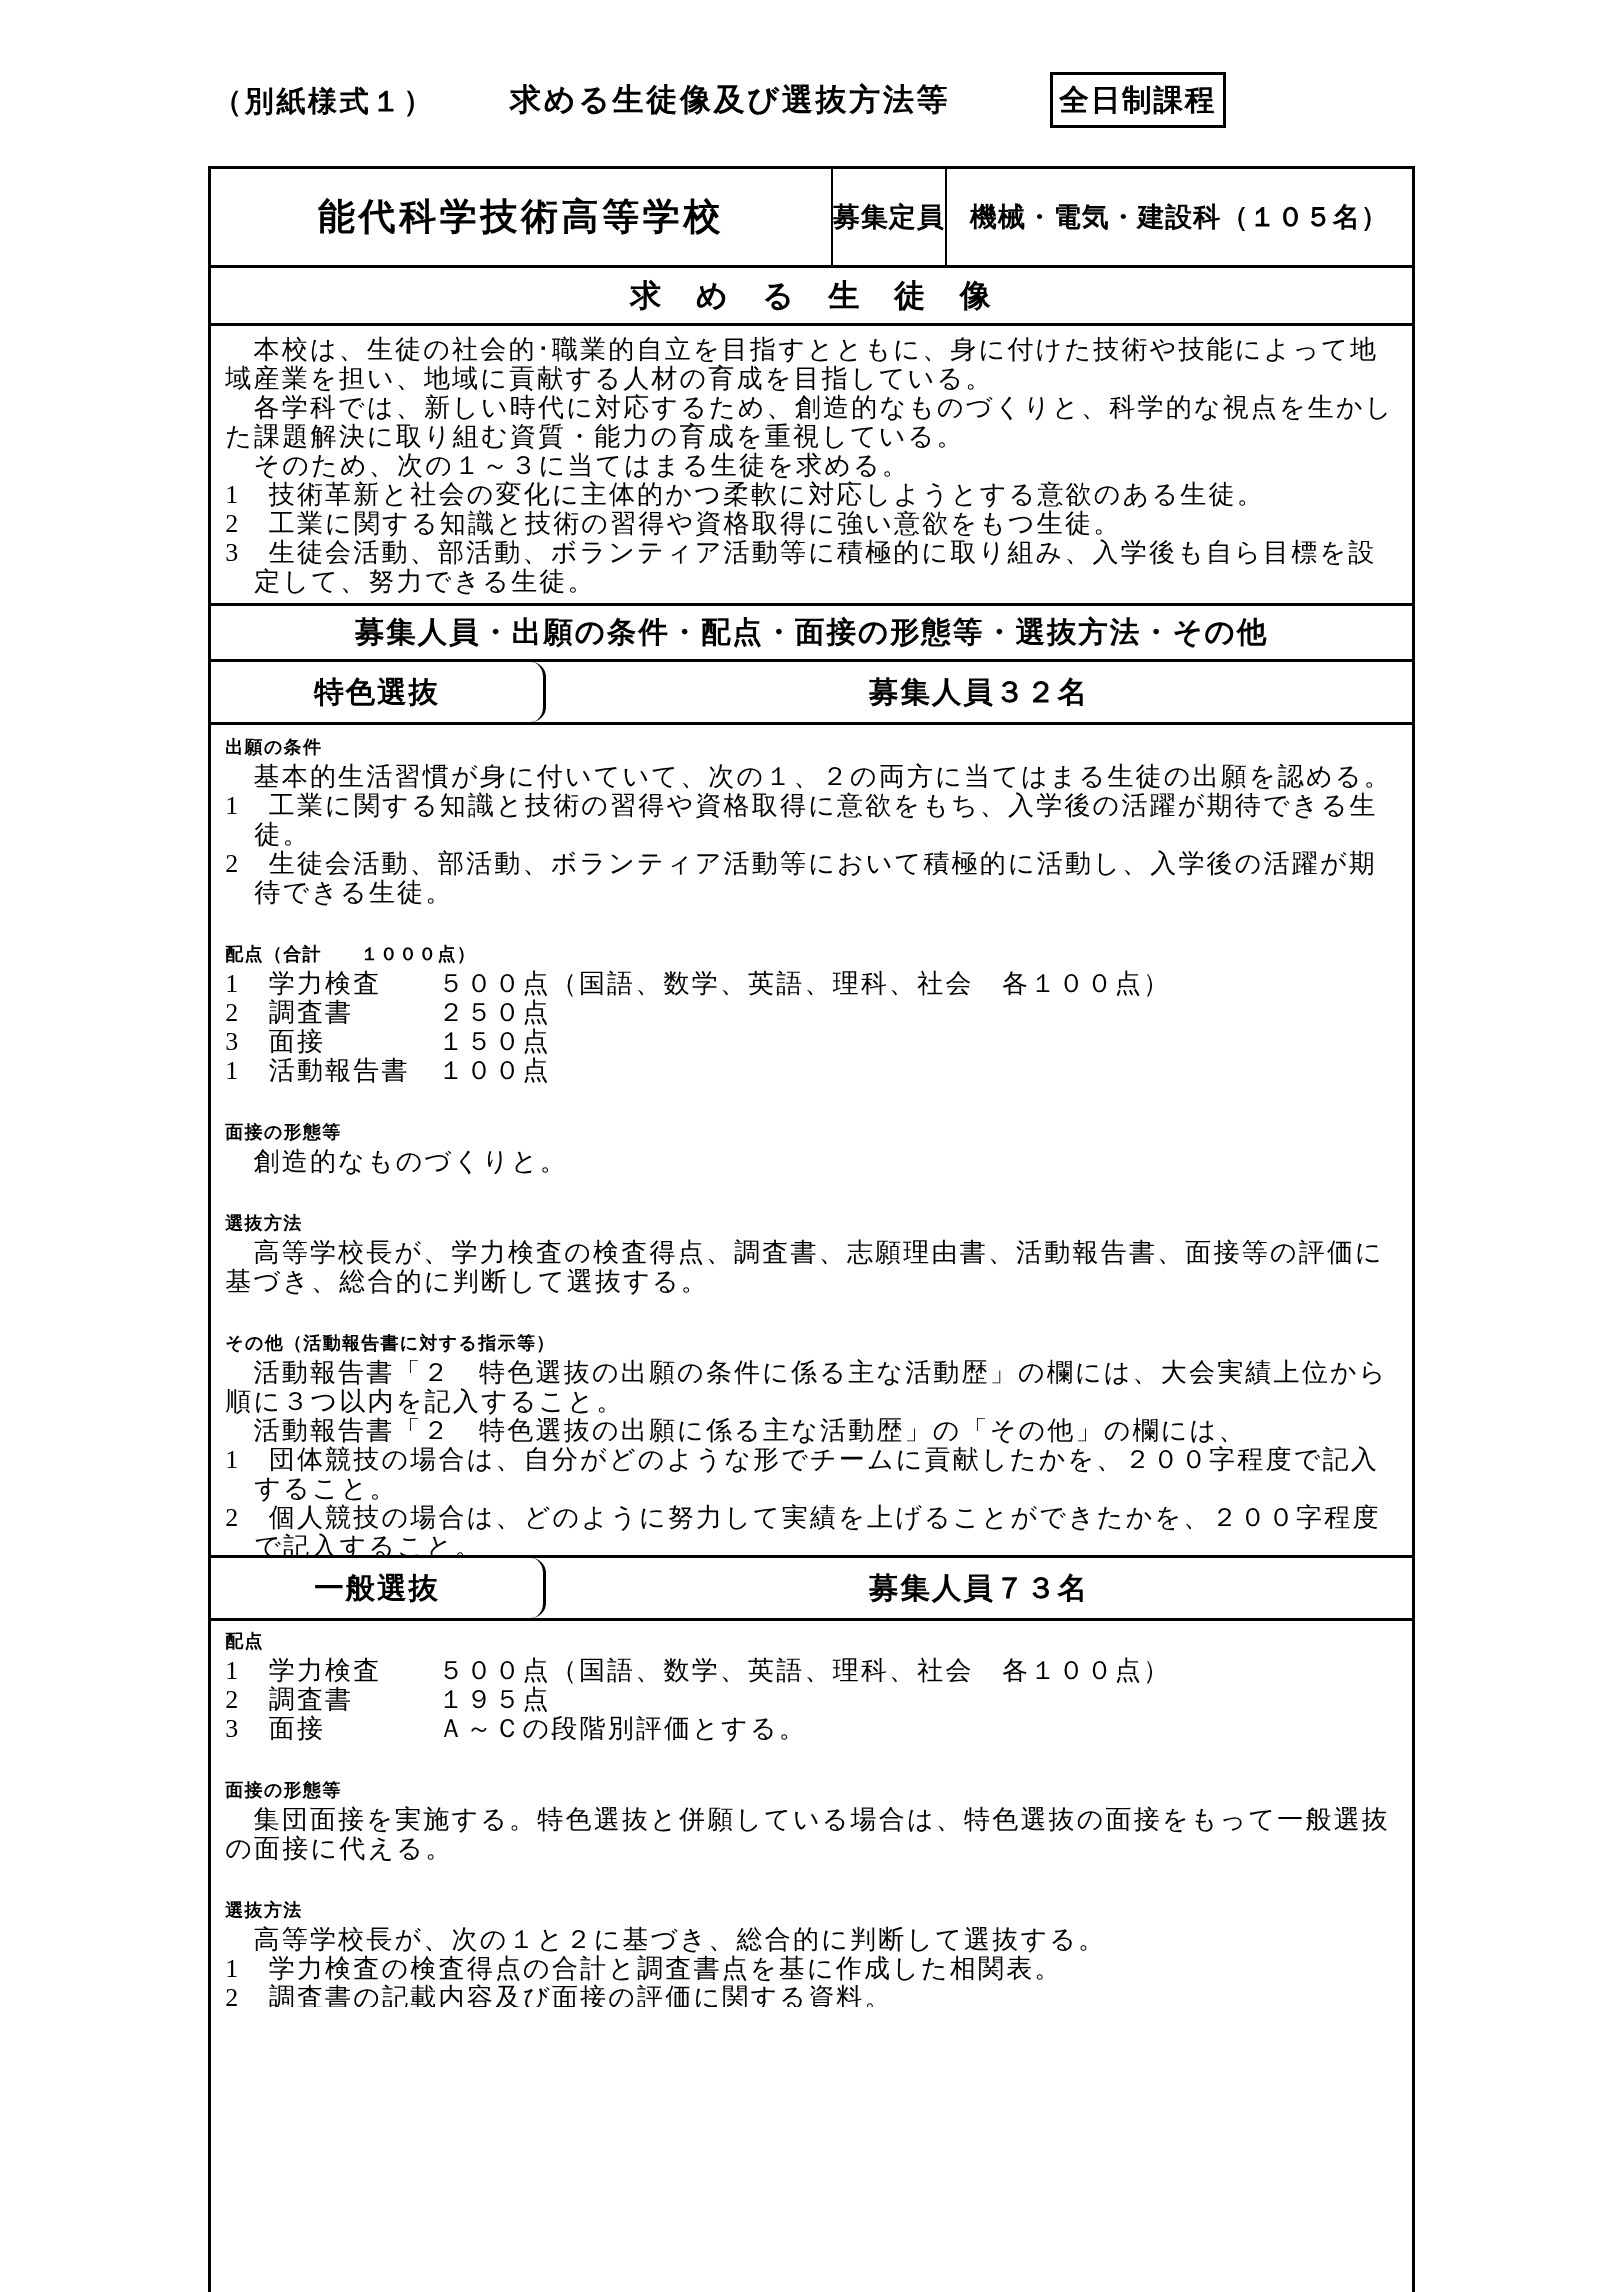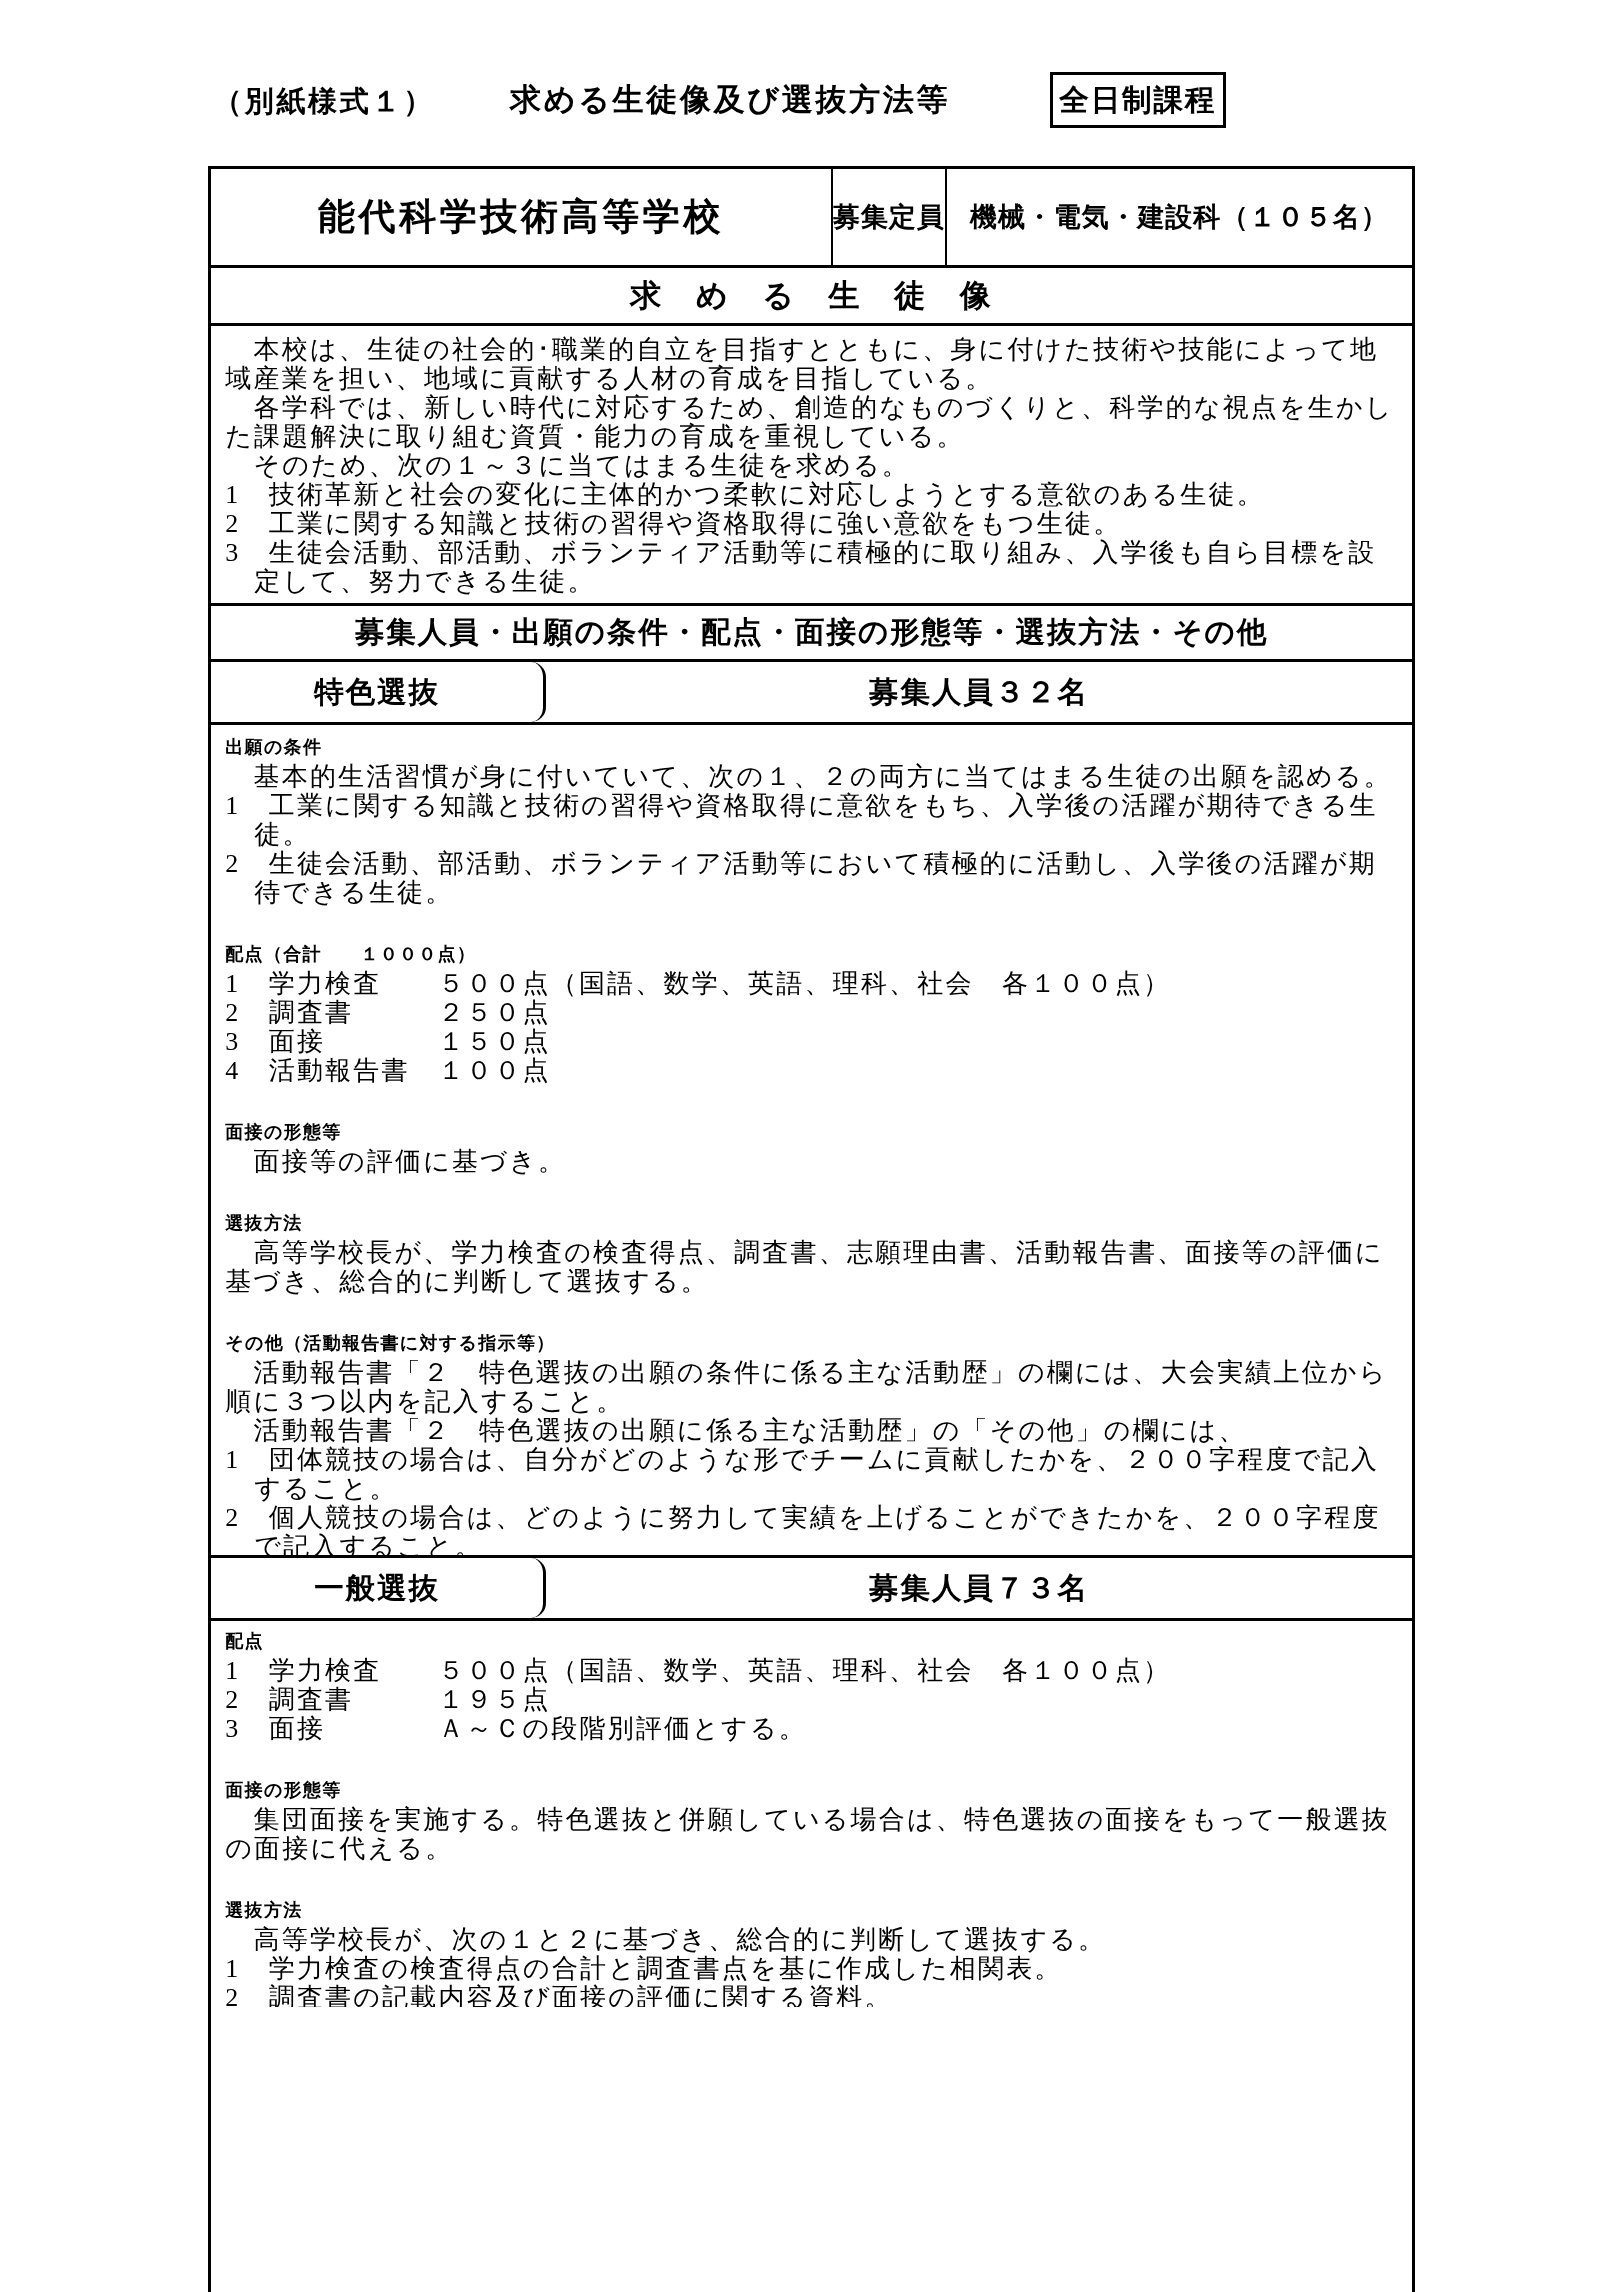--- a/index.html
+++ b/index.html
@@ -135,24 +135,24 @@
     <div class="row r6 bodytext">
       <div class="ghead">出願の条件</div>
       <div class="line">　基本的生活習慣が身に付いていて、次の１、２の両方に当てはまる生徒の出願を認める。</div>
       <div class="line hang">1　工業に関する知識と技術の習得や資格取得に意欲をもち、入学後の活躍が期待できる生徒。</div>
       <div class="line hang">2　生徒会活動、部活動、ボランティア活動等において積極的に活動し、入学後の活躍が期待できる生徒。</div>
 
       <div class="ghead gap">配点（合計　　１０００点）</div>
       <div class="line hang">1　学力検査　　５００点（国語、数学、英語、理科、社会　各１００点）</div>
       <div class="line hang">2　調査書　　　２５０点</div>
       <div class="line hang">3　面接　　　　１５０点</div>
-      <div class="line hang">4　活動報告書　１００点</div>
+      <div class="line hang">1　活動報告書　１００点</div>
 
       <div class="ghead gap">面接の形態等</div>
-      <div class="line">　面接等の評価に基づき。</div>
+      <div class="line">　創造的なものづくりと。</div>
 
       <div class="ghead gap">選抜方法</div>
       <div class="line">　高等学校長が、学力検査の検査得点、調査書、志願理由書、活動報告書、面接等の評価に基づき、総合的に判断して選抜する。</div>
 
       <div class="ghead gap">その他（活動報告書に対する指示等）</div>
       <div class="line">　活動報告書「２　特色選抜の出願の条件に係る主な活動歴」の欄には、大会実績上位から順に３つ以内を記入すること。</div>
       <div class="line">　活動報告書「２　特色選抜の出願に係る主な活動歴」の「その他」の欄には、</div>
       <div class="line hang">1　団体競技の場合は、自分がどのような形でチームに貢献したかを、２００字程度で記入すること。</div>
       <div class="line hang">2　個人競技の場合は、どのように努力して実績を上げることができたかを、２００字程度で記入すること。</div>
     </div>

